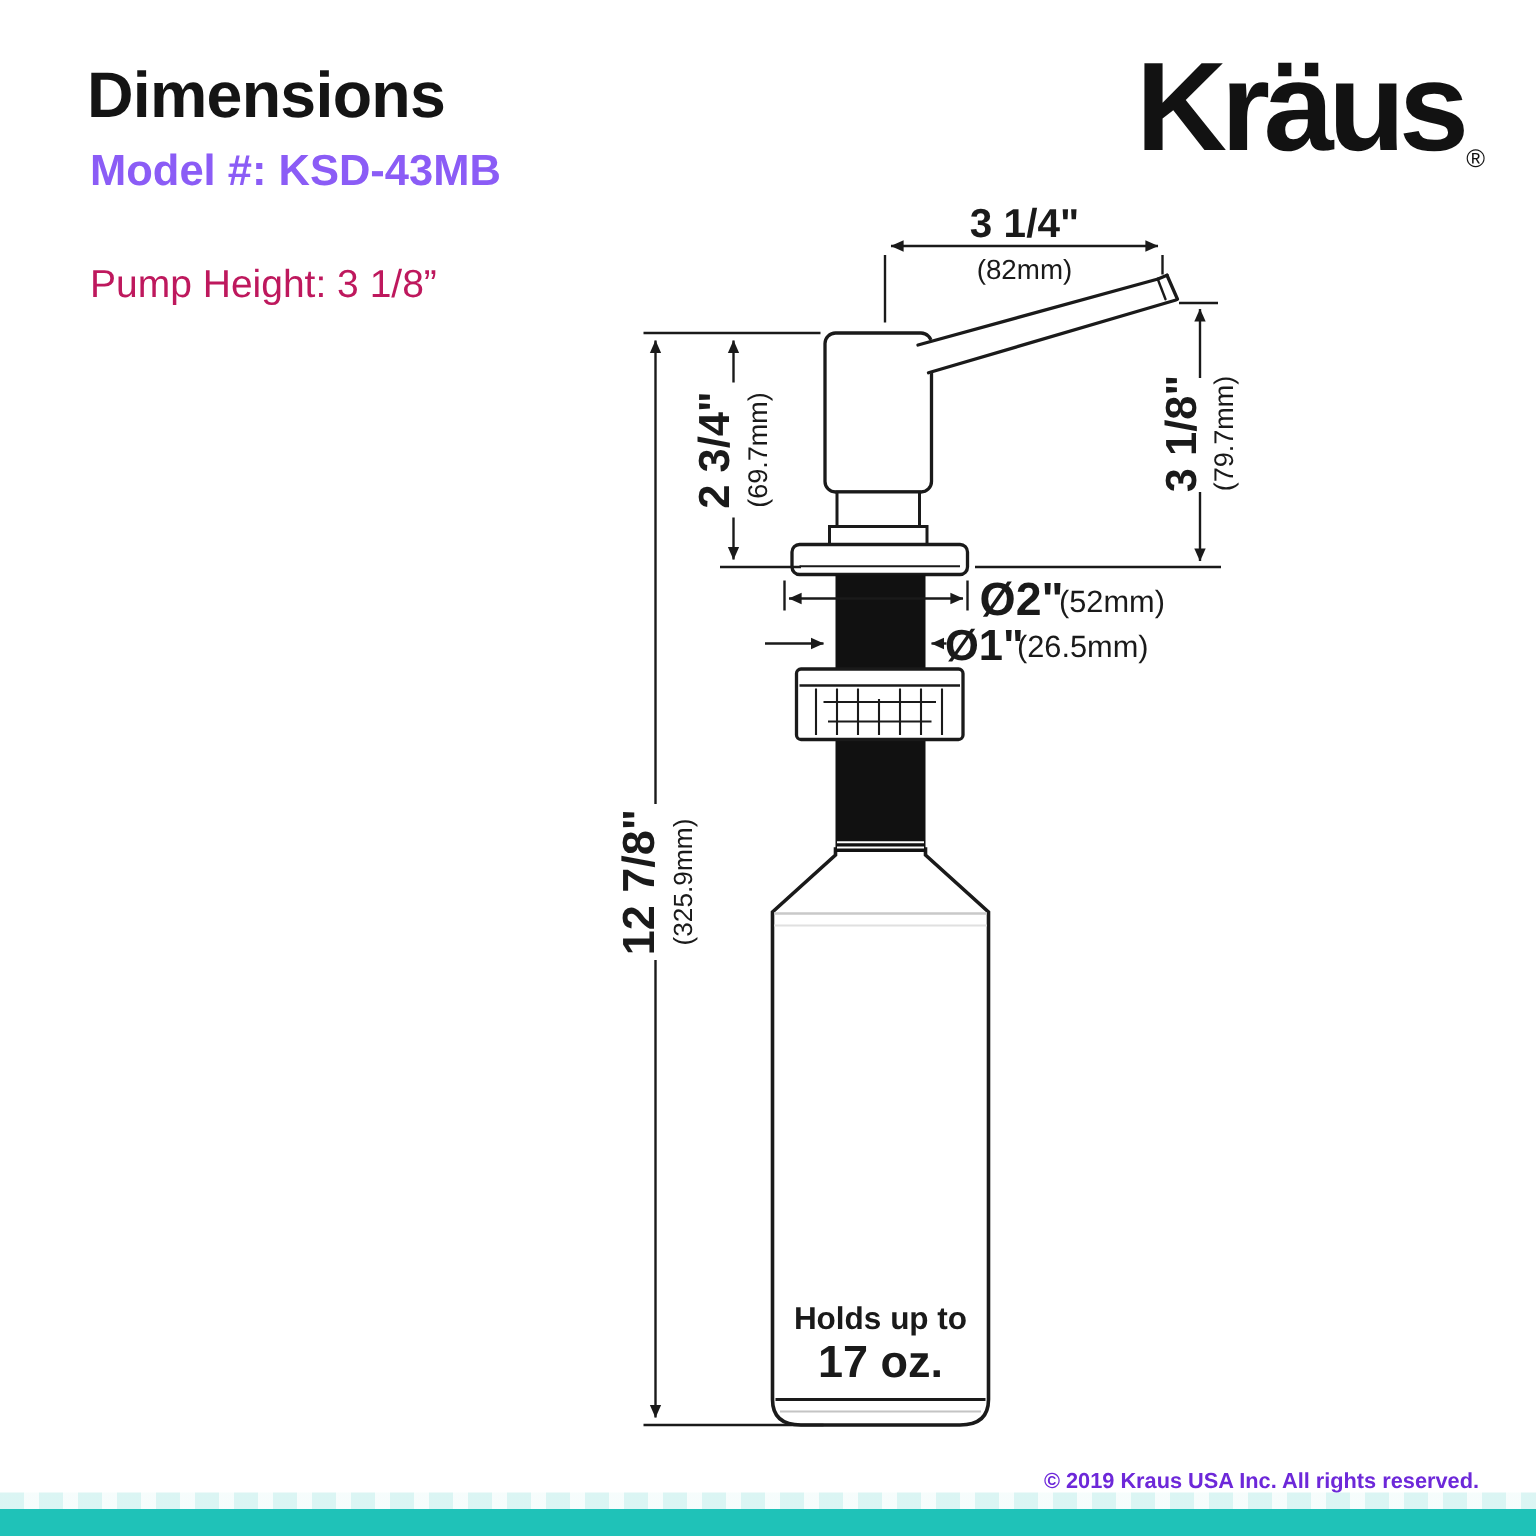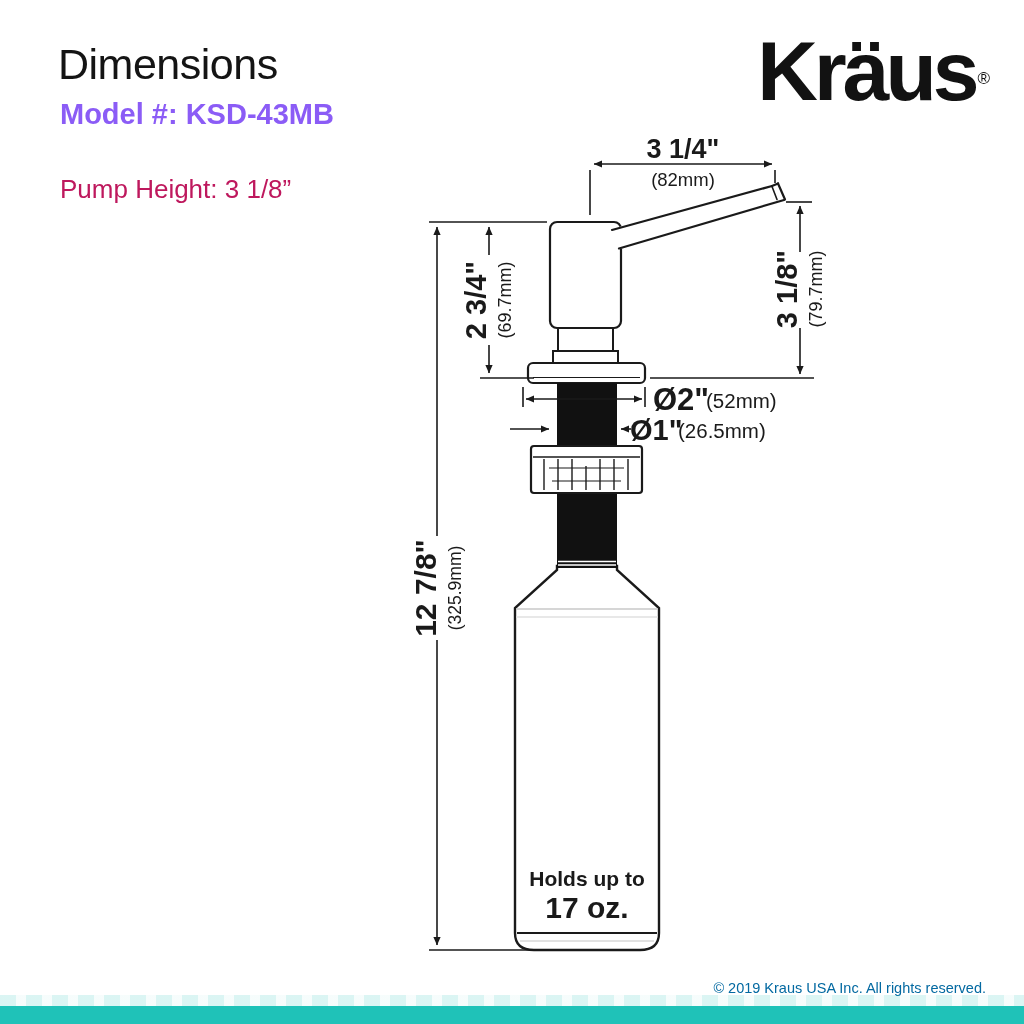--- a/index.html
+++ b/index.html
@@ -5,41 +5,41 @@
   html,body{margin:0;padding:0;}
   body{
     width:1024px;height:1024px;position:relative;overflow:hidden;
     background:#ffffff;
     font-family:"Liberation Sans","DejaVu Sans",sans-serif;
     -webkit-font-smoothing:antialiased;
   }
   .abs{position:absolute;}
   
   .page-title{
-    left:58px;top:40px;font-size:43px;font-weight:400;color:#141414;letter-spacing:-0.5px;
+    left:58px;top:40px;font-size:43px;font-weight:700;color:#141414;letter-spacing:-0.5px;
   }
   .model-line{
     left:60px;top:98px;font-size:29px;font-weight:700;color:#8b5cf6;
   }
   .spec-block{left:60px;top:172px;font-size:26px;font-weight:400;color:#be185d;line-height:34px;}
   
   .logo{
-    right:34px;top:26px;display:flex;align-items:center;color:#121212;
+    right:34px;top:26px;display:flex;align-items:flex-end;color:#121212;
   }
   .logo .logo-text{
     font-size:84px;font-weight:700;letter-spacing:-4px;line-height:90px;
   }
   .logo .reg{font-size:17px;font-weight:400;margin-top:16px;margin-left:2px;}
   
   .drawing{left:380px;top:128px;width:460px;height:852px;}
   svg text{font-family:"Liberation Sans","DejaVu Sans",sans-serif;fill:#1a1a1a;}
   .dim-in{font-weight:700;}
   
   .copyright{
-    right:38px;bottom:28px;font-size:14.5px;color:#0369a1;font-weight:400;
+    right:38px;bottom:28px;font-size:14.5px;color:#6d28d9;font-weight:700;
   }
   .watermark-row{
     left:0;right:0;bottom:18px;height:11px;
     background:repeating-linear-gradient(90deg,
       rgba(31,194,184,0.16) 0px, rgba(31,194,184,0.16) 16px,
       rgba(31,194,184,0.04) 16px, rgba(31,194,184,0.04) 26px);
   }
   .accent-bar{left:0;right:0;bottom:0;height:18px;background:#1FC2B8;}
 </style>
 </head>

